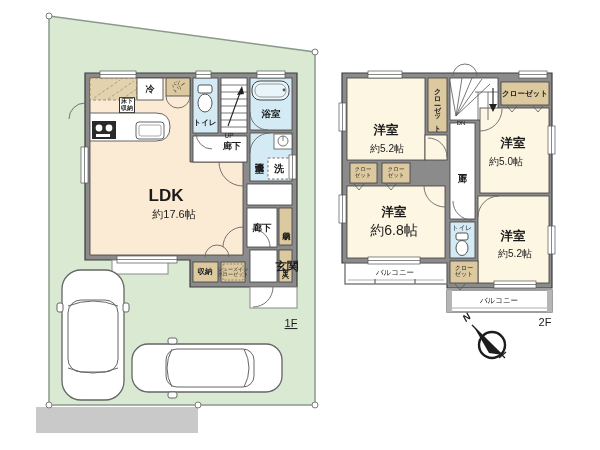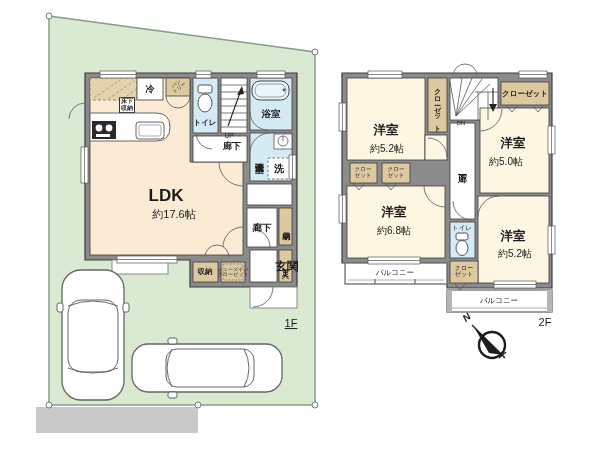--- a/index.html
+++ b/index.html
@@ -254,21 +254,21 @@
   <div class="lbl b v" style="left:437.5px;top:106px;font-size:7px;">クローゼット</div>
   <div class="lbl b" style="left:525px;top:94px;font-size:7.5px;">クローゼット</div>
   <div class="lbl b" style="left:513px;top:144px;font-size:12.5px;">洋室</div>
   <div class="lbl" style="left:506px;top:162px;font-size:10px;">約5.0帖</div>
   <div class="lbl b v" style="left:462px;top:167px;font-size:9px;">廊下</div>
   <div class="lbl" style="left:363px;top:173px;font-size:5.5px;">クロー
 ゼット</div>
   <div class="lbl" style="left:396px;top:173px;font-size:5.5px;">クロー
 ゼット</div>
   <div class="lbl b" style="left:394px;top:213px;font-size:12.5px;">洋室</div>
-  <div class="lbl" style="left:394px;top:231px;font-size:10px;text-align:center;">約6.8帖</div>
+  <div class="lbl" style="left:394px;top:231px;font-size:14px;text-align:center;">約6.8帖</div>
   <div class="lbl" style="left:462px;top:228px;font-size:6.5px;">トイレ</div>
   <div class="lbl b" style="left:513px;top:237px;font-size:12.5px;">洋室</div>
   <div class="lbl" style="left:515px;top:254px;font-size:10px;">約5.2帖</div>
   <div class="lbl" style="left:464px;top:271px;font-size:6px;">クロー
 ゼット</div>
   <div class="lbl" style="left:461px;top:123px;font-size:6px;">DN</div>
   <div class="lbl" style="left:395px;top:273px;font-size:7.5px;">バルコニー</div>
   <div class="lbl" style="left:499px;top:301px;font-size:7.5px;">バルコニー</div>
   <div class="lbl" style="left:545px;top:323px;font-size:11px;">2F</div>
   <div class="lbl b north" style="left:467px;top:318px;font-size:10px;">N</div>

